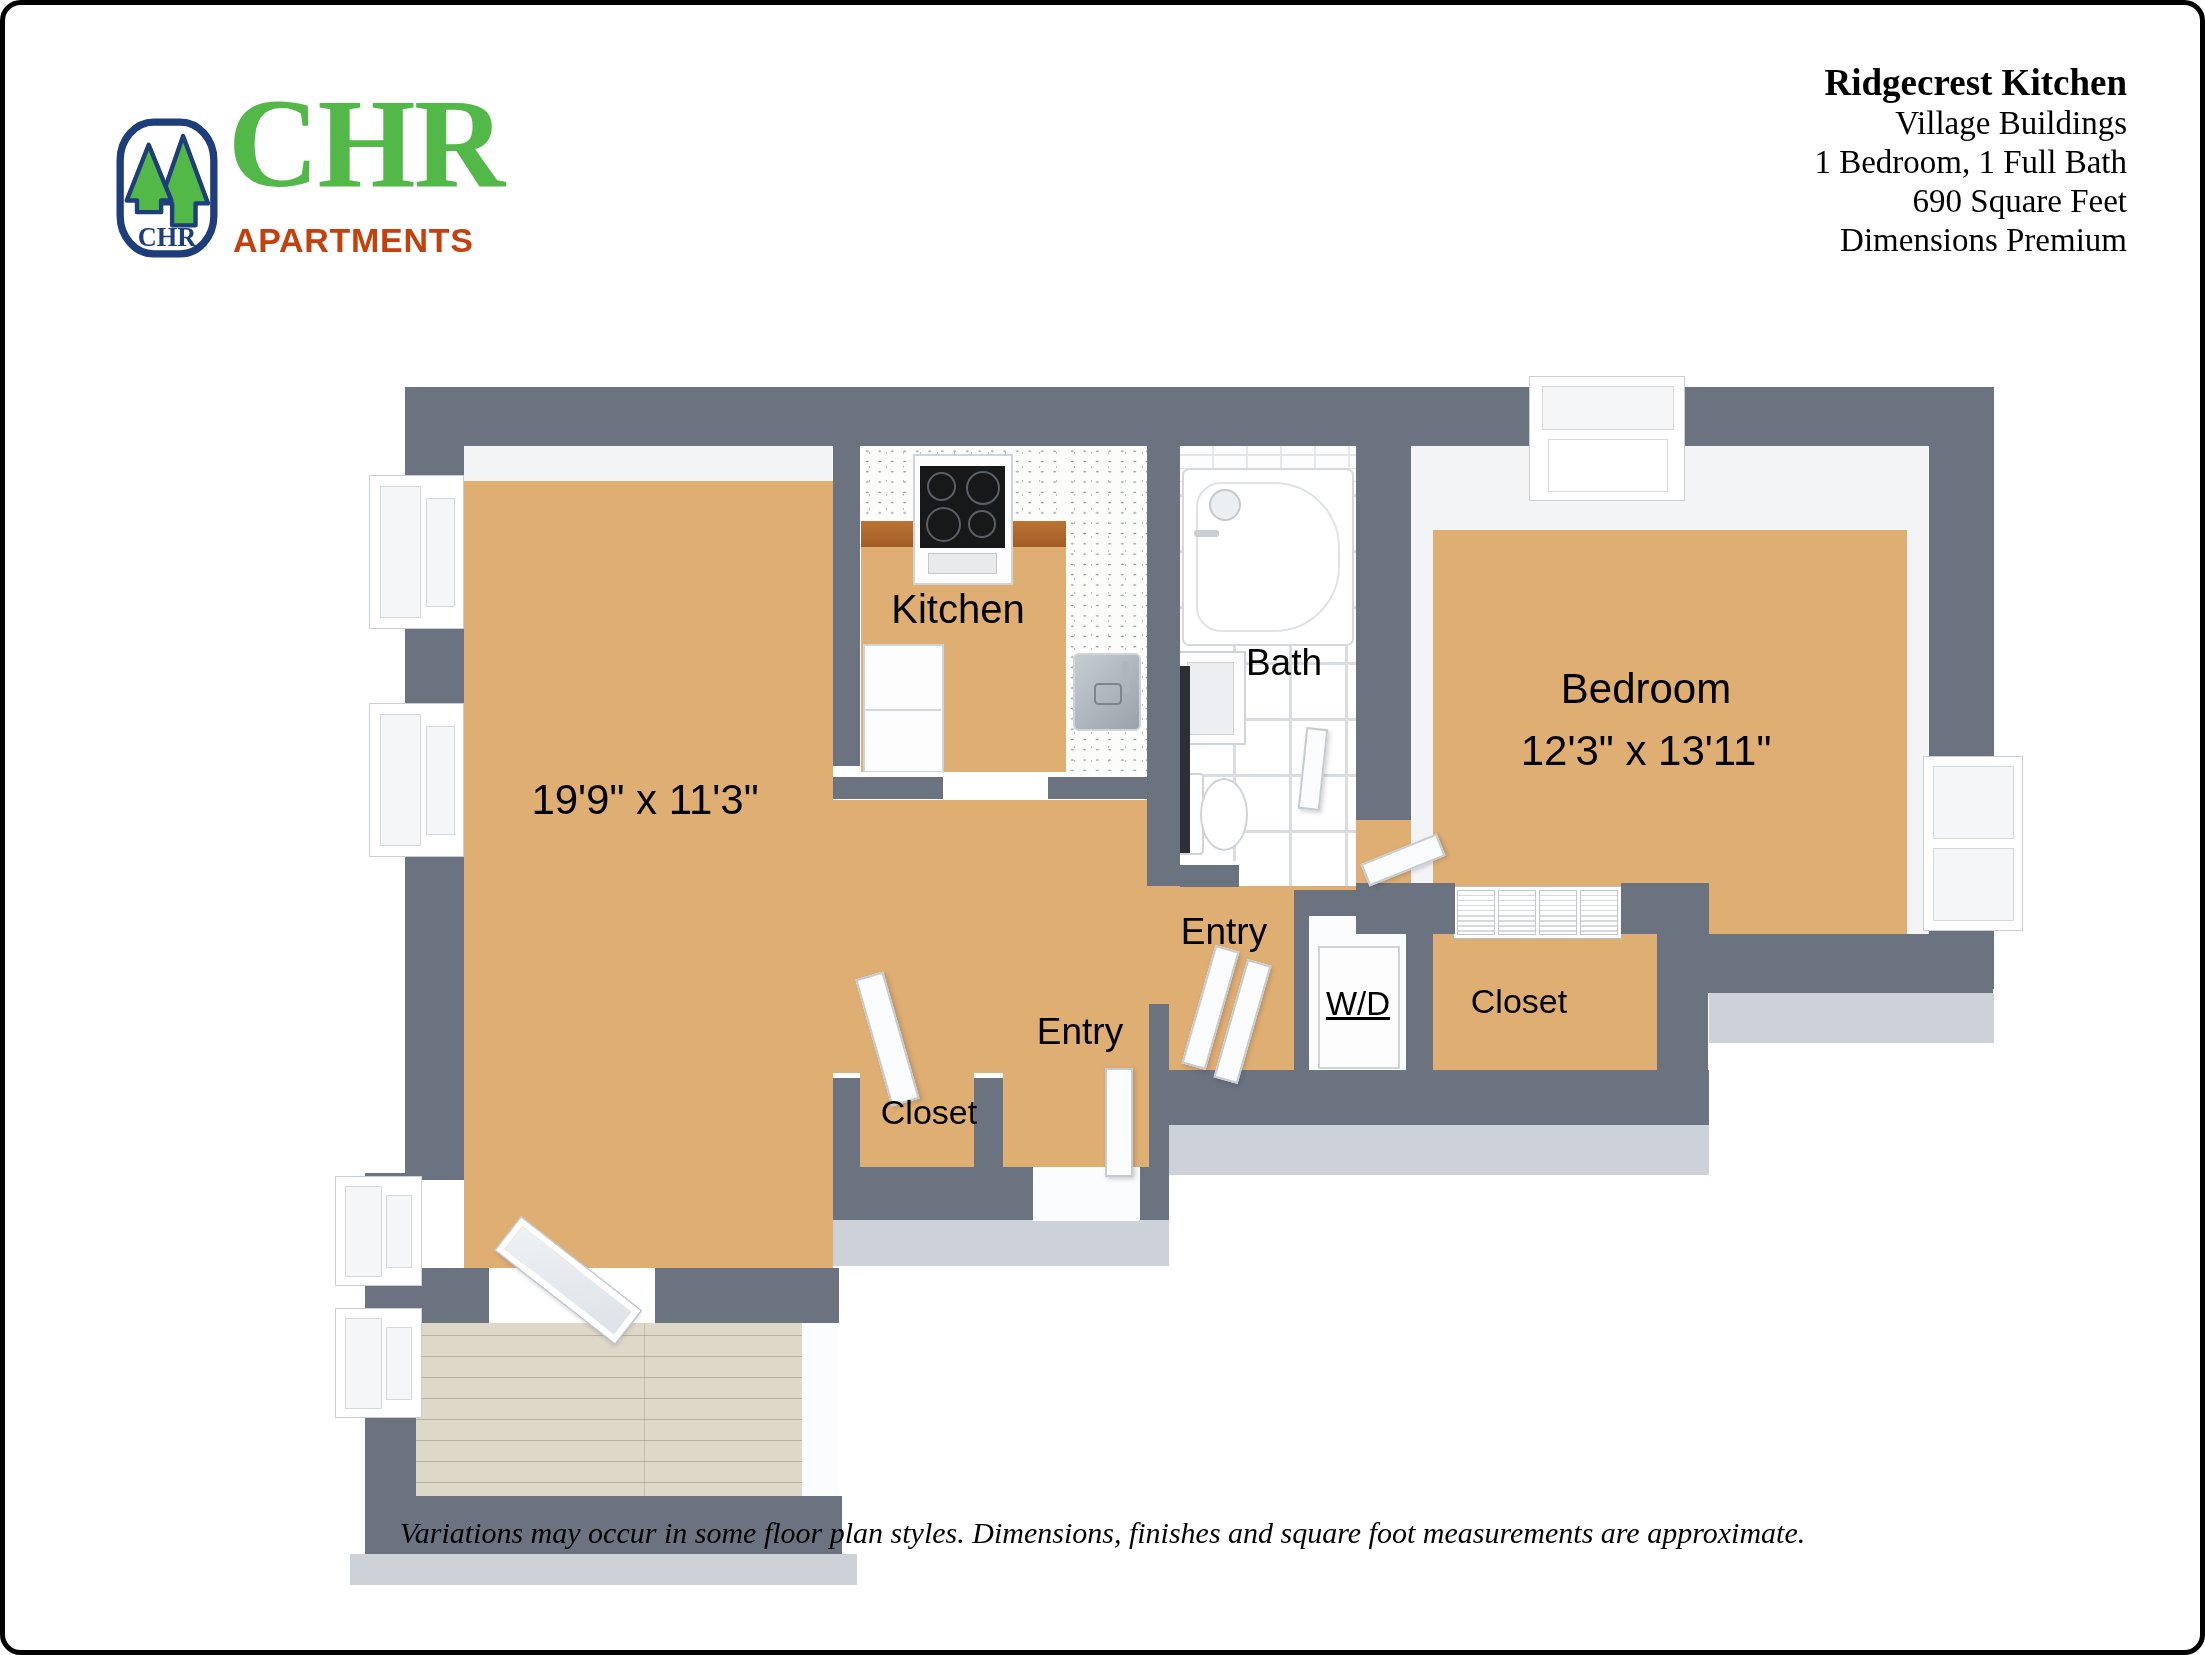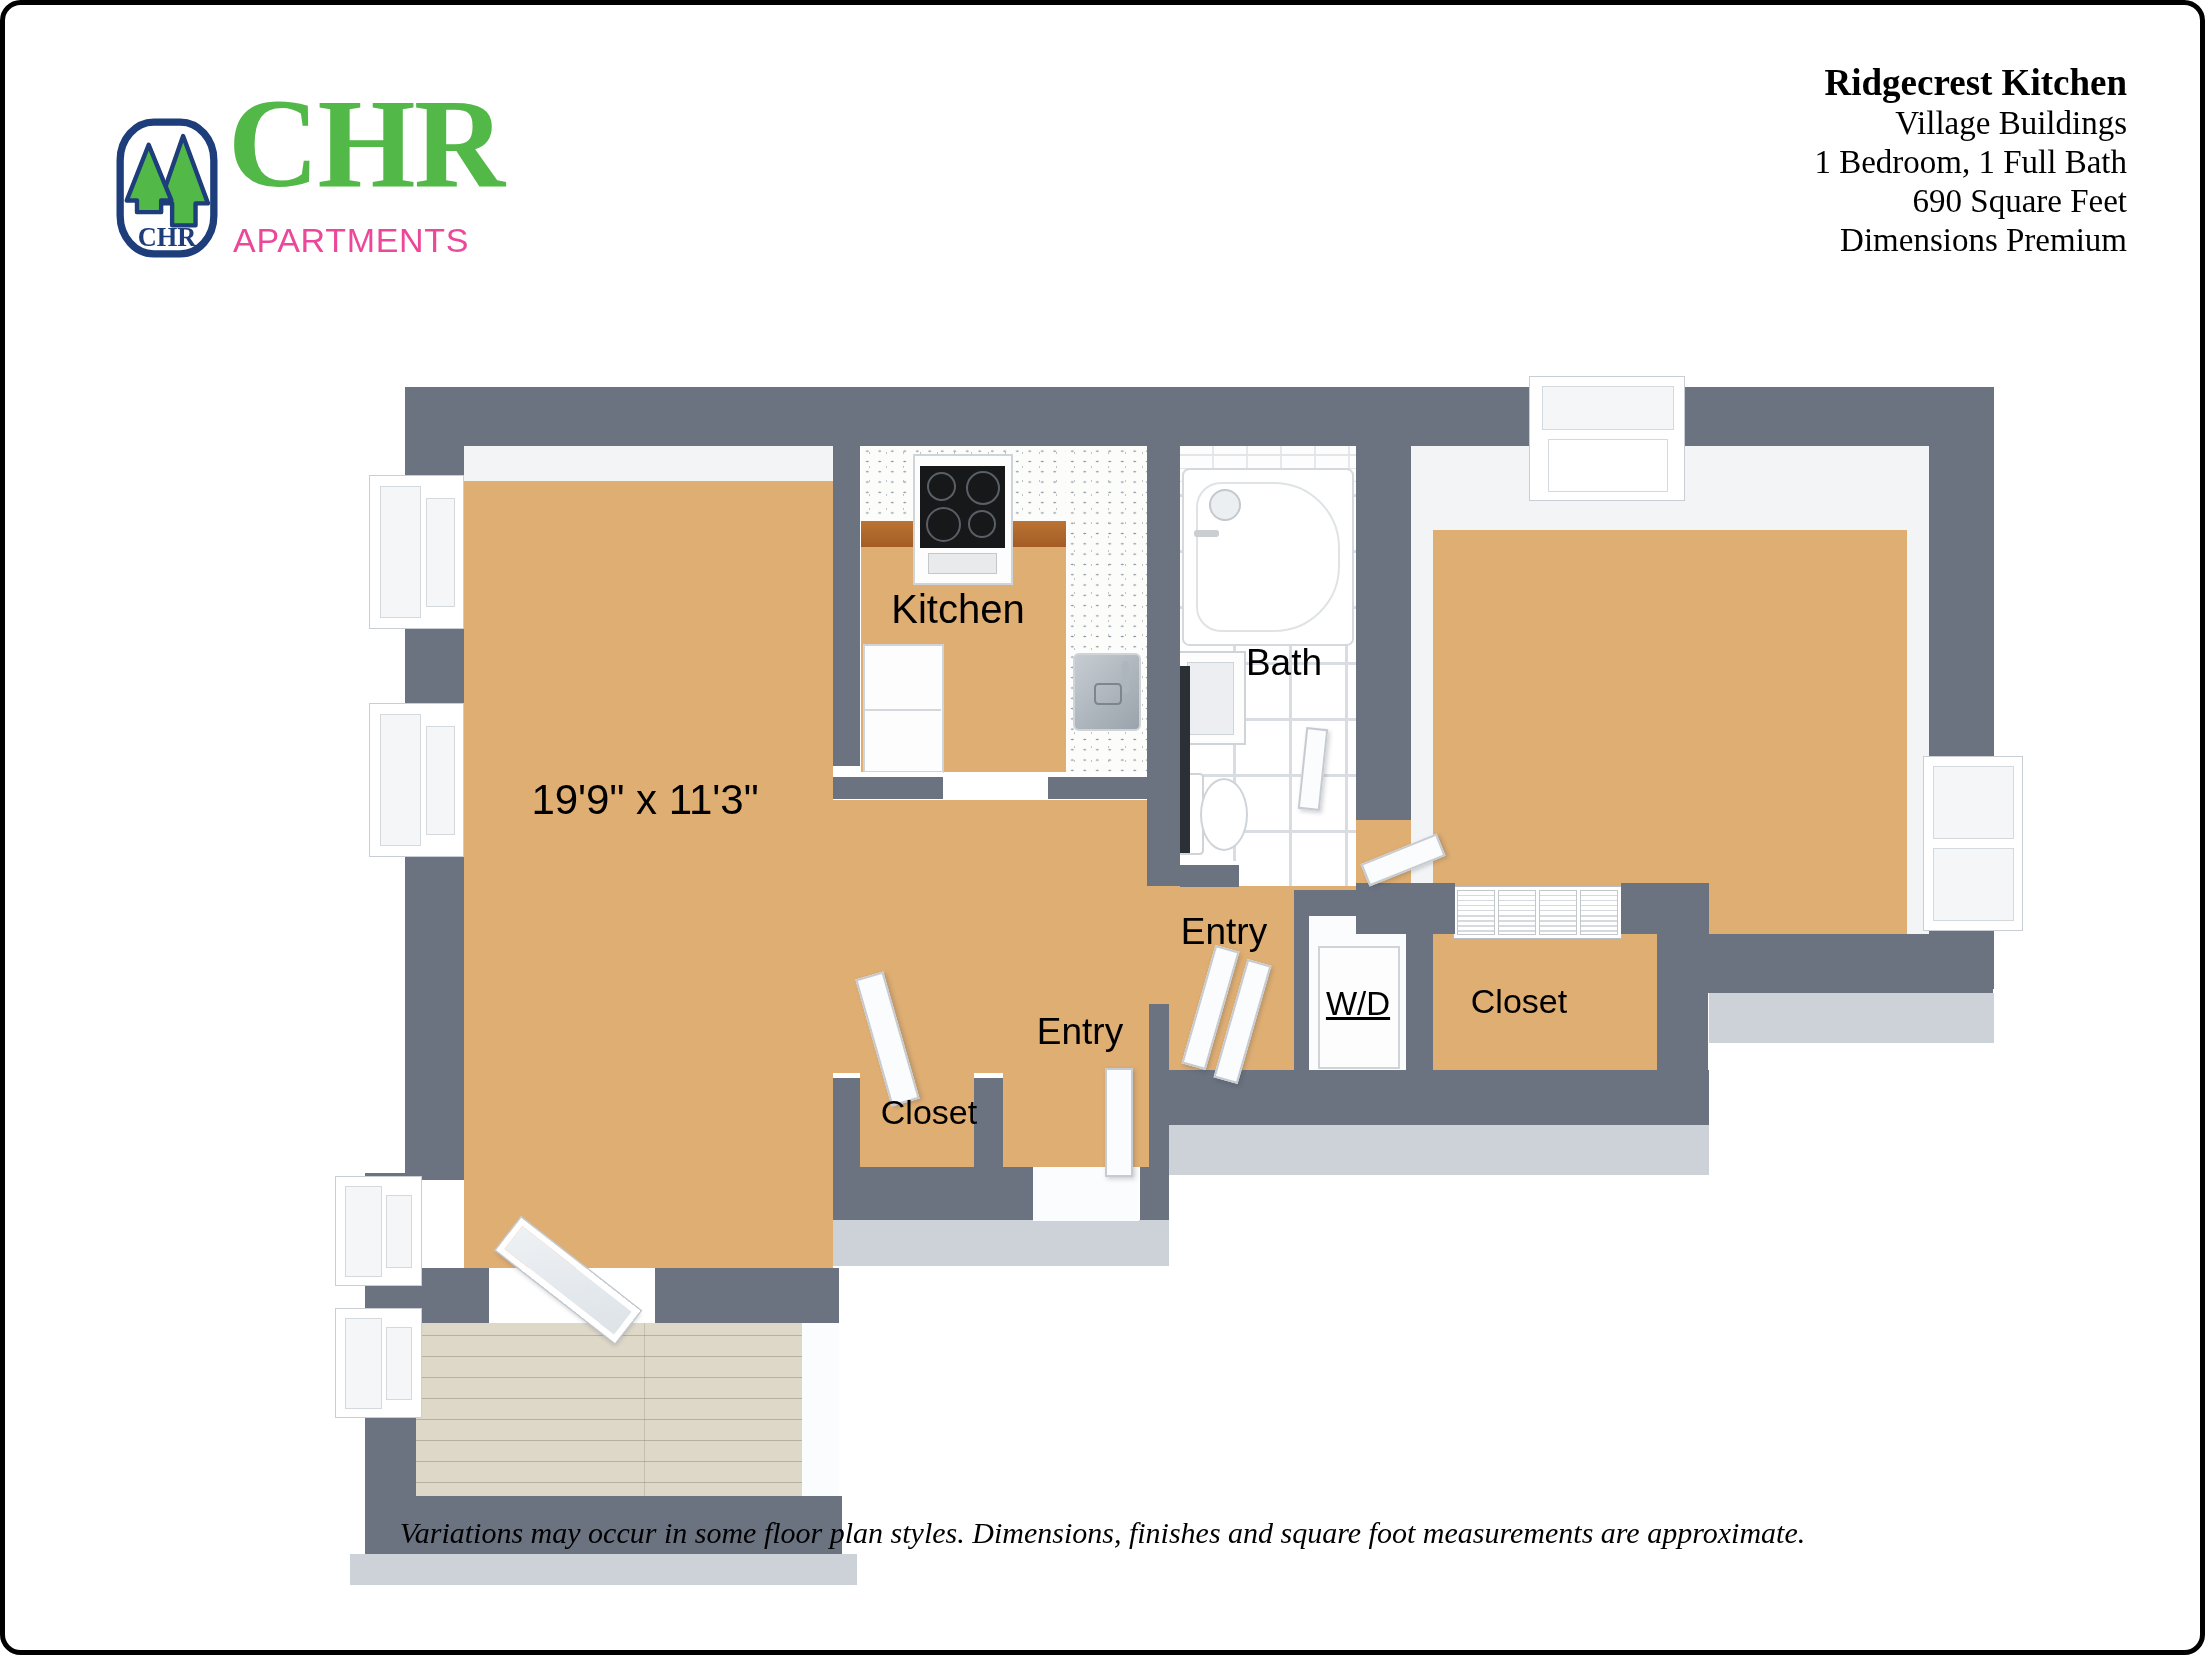--- a/index.html
+++ b/index.html
@@ -12,21 +12,21 @@
   }
   
   .logo-badge { position:absolute; left:110px; top:112px; width:104px; height:142px; }
   .brand-name {
     position:absolute; left:223px; top:76px;
     font-family:"Liberation Serif", serif; font-weight:bold;
     font-size:126px; line-height:1; color:#52b848; letter-spacing:-1.5px;
   }
   .brand-tagline {
     position:absolute; left:228px; top:216px;
-    font-size:34px; font-weight:normal; color:#ec4899; letter-spacing:0.7px;
+    font-size:34px; font-weight:bold; color:#c2410c; letter-spacing:0.7px;
   }
   .title-block {
     position:absolute; right:73px; top:56px; text-align:right;
     font-family:"Liberation Serif", serif; color:#000;
   }
   .title-block .tb-title { font-size:37px; font-weight:bold; line-height:43px; }
   .title-block .tb-line  { font-size:33px; line-height:39px; }
   
   .disclaimer {
     position:absolute; left:0; top:1511px; width:100%; text-align:center;
@@ -245,20 +245,24 @@
     <div class="leaf" style="left:1357px;top:843px;width:82px;height:23.5px;transform:rotate(-22deg);"></div>
     <div class="leaf" style="left:1297px;top:723px;width:22px;height:82px;transform:rotate(6deg);"></div>
     <div class="leaf" style="left:868px;top:968px;width:29px;height:132px;transform:rotate(-16deg);"></div>
     <div class="leaf" style="left:1100px;top:1063px;width:28px;height:109px;"></div>
 
     <div class="room-label" style="left:640px;top:795px;font-size:42px;line-height:66px;">
       <div>19'9" x 11'3"</div>
     </div>
     <div class="room-label" style="left:953px;top:604px;font-size:40px;">Kitchen</div>
     <div class="room-label" style="left:1279px;top:658px;font-size:37px;">Bath</div>
+    <div class="room-label" style="left:1641px;top:715px;font-size:42px;line-height:62px;">
+      <div>Bedroom</div>
+      <div>12'3" x 13'11"</div>
+    </div>
     <div class="room-label" style="left:1219px;top:927px;font-size:37px;">Entry</div>
     <div class="room-label" style="left:1075px;top:1027px;font-size:37px;">Entry</div>
     <div class="room-label" style="left:1353px;top:999px;font-size:33px;text-decoration:underline;">W/D</div>
     <div class="room-label" style="left:1514px;top:996px;font-size:34px;">Closet</div>
     <div class="room-label" style="left:924px;top:1107px;font-size:34px;">Closet</div>
   </div>
 
   <div class="disclaimer">Variations may occur in some floor plan styles. Dimensions, finishes and square foot measurements are approximate.</div>
 </div>
 

